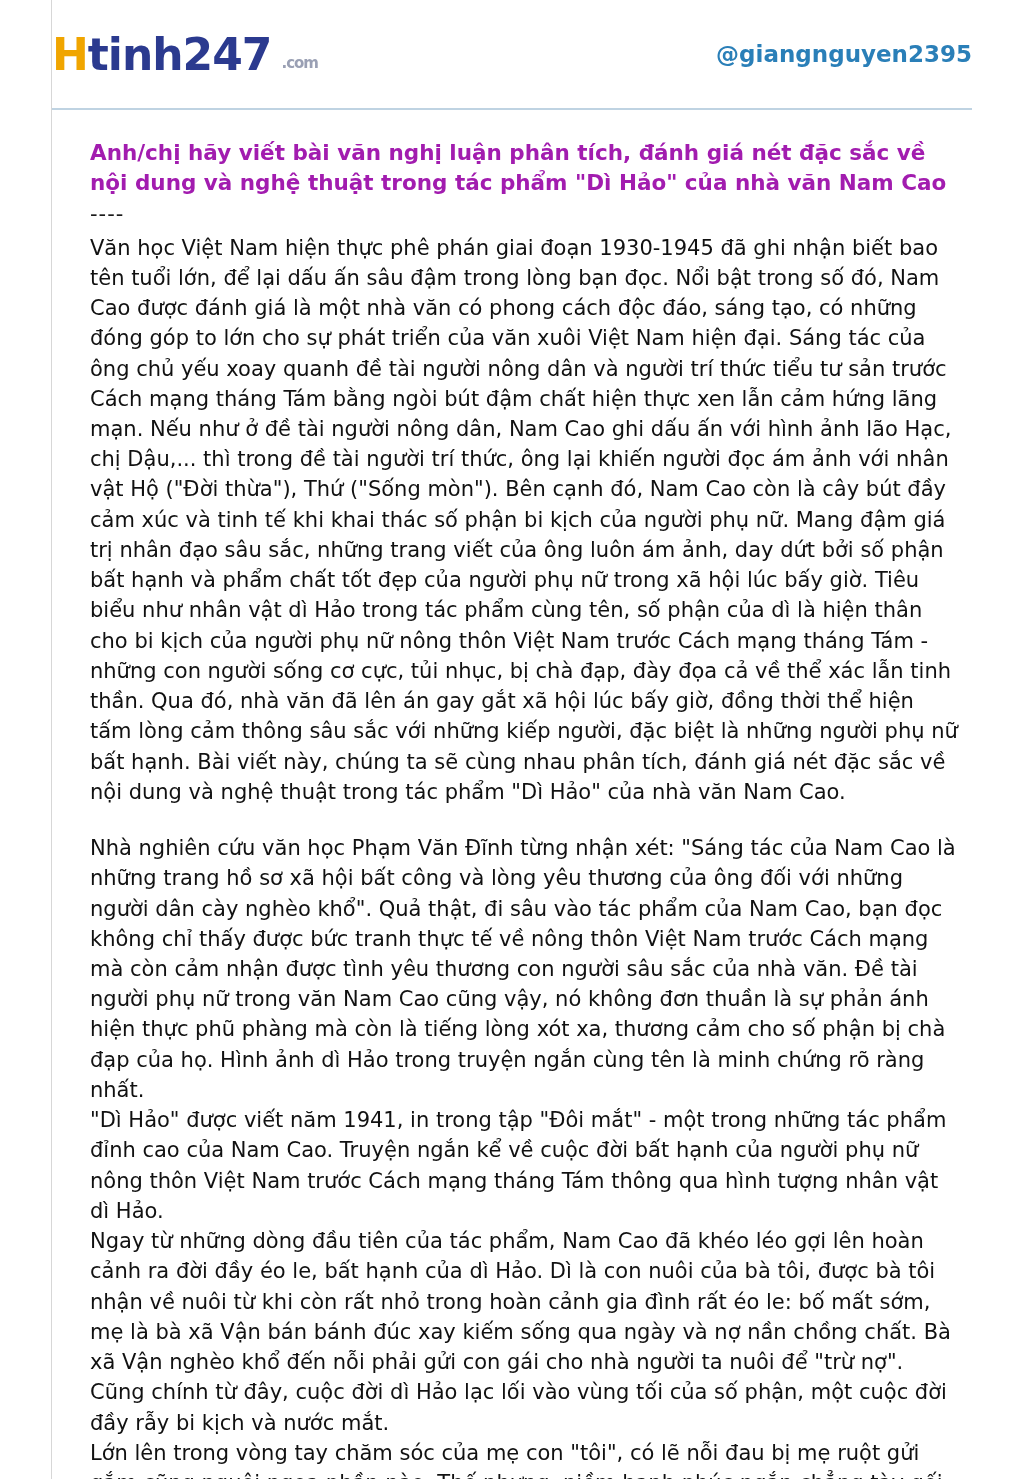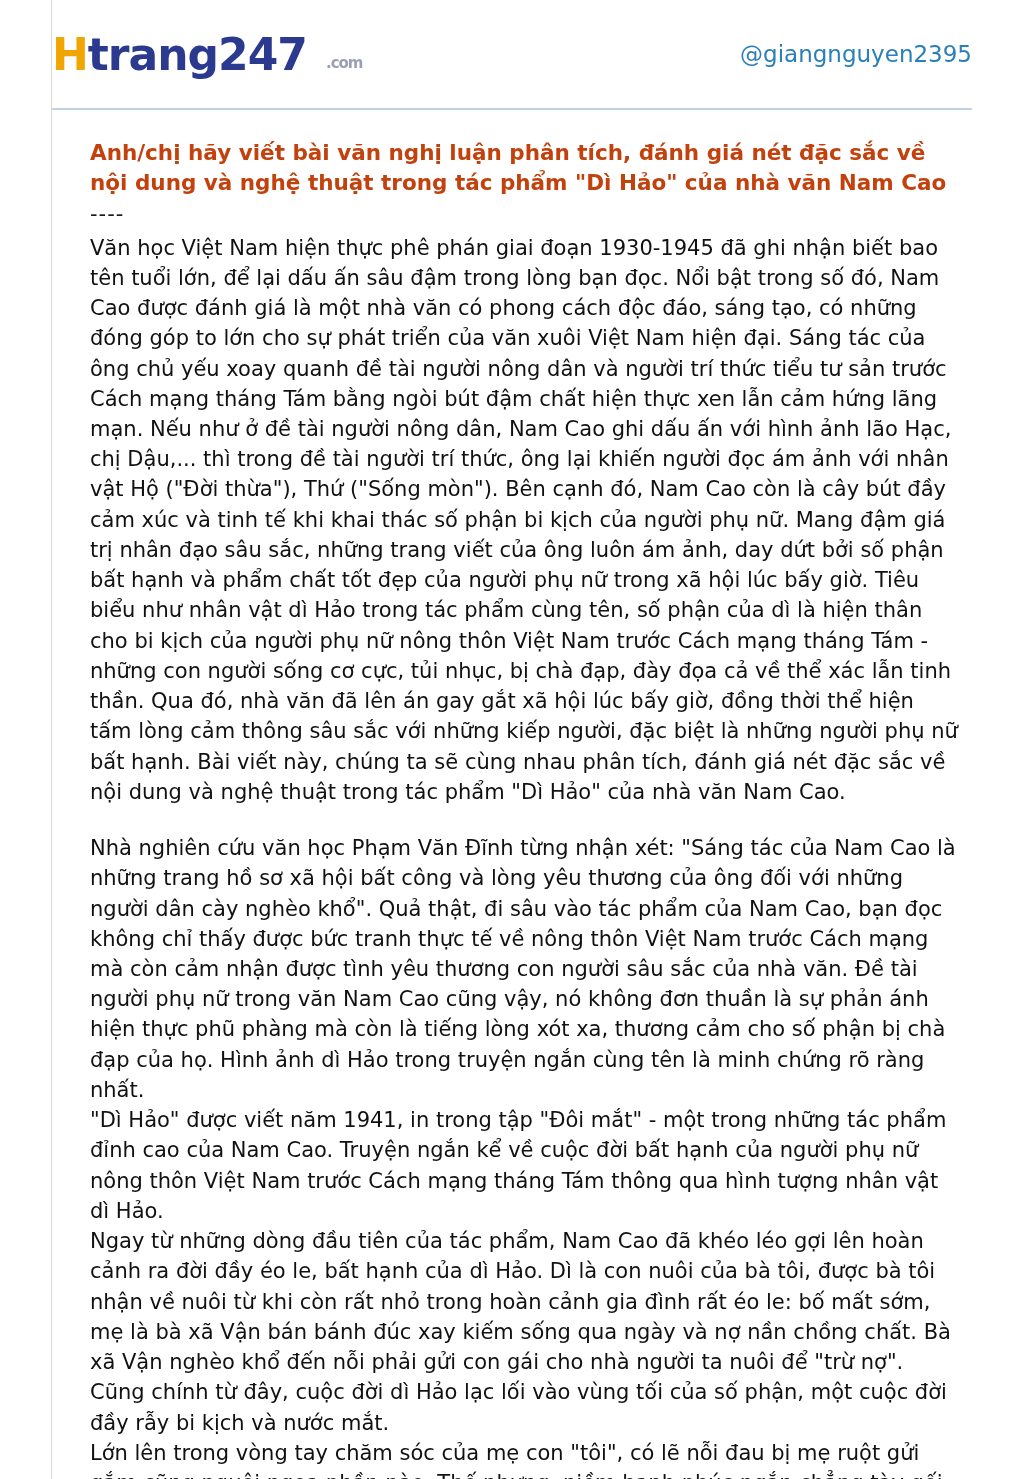--- a/index.html
+++ b/index.html
@@ -49,41 +49,41 @@
     user-select: none;
     padding-left: 0px;
   }
   .logo .l-h { color: #f0a500; }
   .logo .l-oidap { color: #2b3a8f; }
   .logo .l-247 { color: #2b3a8f; text-align: right; }
   .logo .l-dot-com {
     color: #9aa0b4;
     font-size: 15px;
     font-weight: bold;
-    margin-left: 19px;
+    margin-left: 10px;
     position: relative;
     top: -2px;
   }
   .username {
     color: #2a7fb8;
     font-size: 23px;
-    font-weight: normal;
+    font-weight: bold;
     letter-spacing: 0px;
   }
   .header-rule {
     height: 2px;
     background: #bfd3e2;
     margin: 0 52px 0 52px;
   }
   .content {
     padding: 28px 58px 20px 90px;
     box-sizing: border-box;
   }
   .doc-title {
-    color: #c2410c;
+    color: #a21caf;
     font-size: 21.5px;
     font-weight: bold;
     line-height: 1.38;
     margin: 0 0 2px 0;
   }
   .dashes {
     font-size: 21px;
     color: #1a1a1a;
     line-height: 1.3;
     margin: 4px 0 4px 0;
@@ -104,21 +104,21 @@
   }
 </style>
 </head>
 <body>
 
 <div class="page">
 
   <div class="header">
     <div class="logo">
       <span class="l-h">H</span>
-        <span class="l-oidap">trang</span>
+        <span class="l-oidap">tinh</span>
         <span class="l-247">247</span>
         <span class="l-dot-com">.com</span>
     </div>
     <div class="username">@giangnguyen2395</div>
   </div>
 
   <div class="header-rule"></div>
 
   <div class="content">
     <h1 class="doc-title">Anh/chị hãy viết bài văn nghị luận phân tích, đánh giá nét đặc sắc về nội dung và nghệ thuật trong tác phẩm "Dì Hảo" của nhà văn Nam Cao</h1>

